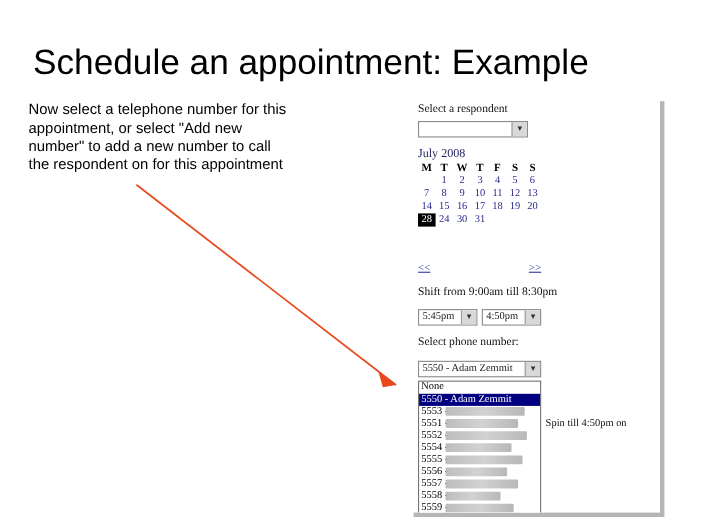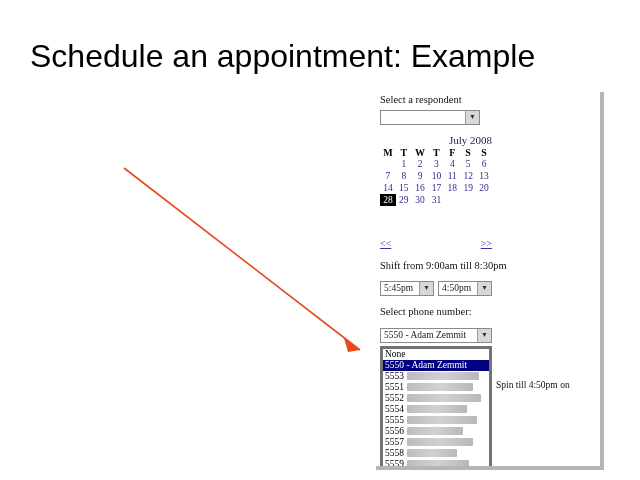--- a/index.html
+++ b/index.html
@@ -95,21 +95,21 @@
   }
   
   #cal {
     position: absolute;
     left: 8px;
     top: 46px;
     width: 112px;
     font-family: "Liberation Serif", serif;
   }
   #cal .month {
-    text-align: right;
+    text-align: left;
     font-size: 11px;
     color: #1c1c5c;
     margin-bottom: 1px;
   }
   #cal table {
     border-collapse: collapse;
     width: 112px;
     font-size: 9.5px;
     color: #25257a;
   }
@@ -143,21 +143,21 @@
     text-decoration: underline;
     cursor: pointer;
   }
   #navrow .right { float: right; }
   
   #phonelist {
     position: absolute;
     left: 8px;
     top: 258px;
     width: 112px;
-    border: 3px solid #737373;
+    border: 1px solid #737373;
     background: #ffffff;
     box-sizing: border-box;
   }
   #phonelist .opt {
     font-family: "Liberation Serif", serif;
     font-size: 9.5px;
     height: 11px;
     line-height: 11px;
     padding-left: 2px;
     color: #000;
@@ -188,20 +188,21 @@
     text-align: center;
   }
 </style>
 </head>
 <body>
 
 <div id="slide">
 
   <div id="title">Schedule an appointment: Example</div>
 
+  <div id="callout">Now select a telephone number for this appointment, or select "Add new number" to add a new number to call the respondent on for this appointment</div>
 
   <svg id="arrow" viewBox="0 0 260 210">
     <line x1="4" y1="8" x2="240" y2="190" stroke="#e8491d" stroke-width="1.6"></line>
     <polygon points="240,190 224,178 228,192 216,194" fill="#e8491d"></polygon>
   </svg>
 
   <div id="shot">
 
     <div class="lbl" style="left:8px; top:6px;">Select a respondent</div>
 
@@ -247,21 +248,21 @@
             <td>14</td>
             <td>15</td>
             <td>16</td>
             <td>17</td>
             <td>18</td>
             <td>19</td>
             <td>20</td>
           </tr>
           <tr>
             <td class="today">28</td>
-            <td>29</td>
+            <td>24</td>
             <td>30</td>
             <td>31</td>
             <td></td>
             <td></td>
             <td></td>
           </tr>
         </tbody>
       </table>
     </div>
 

